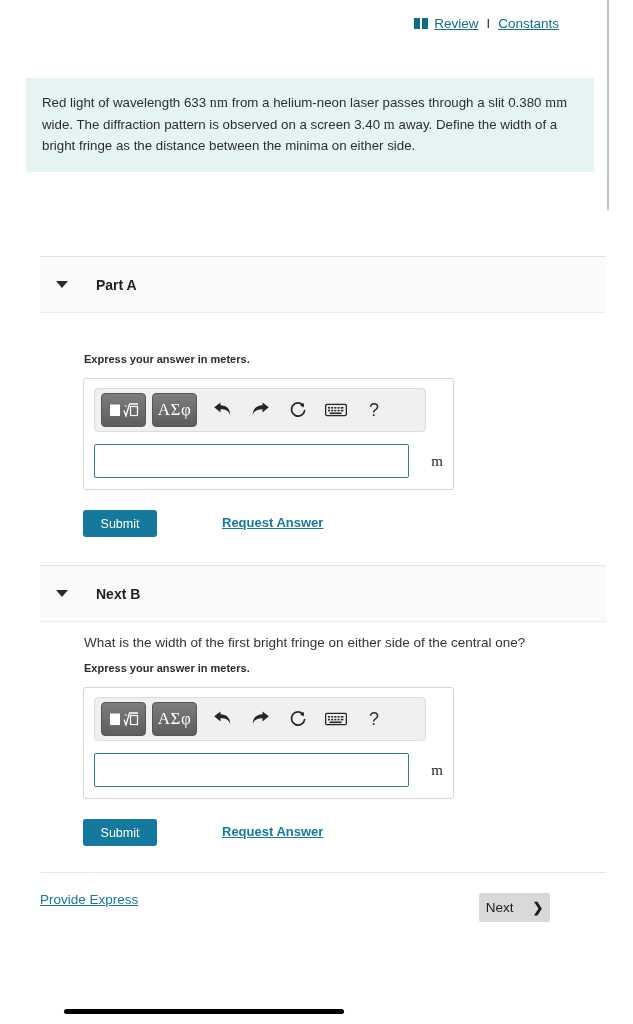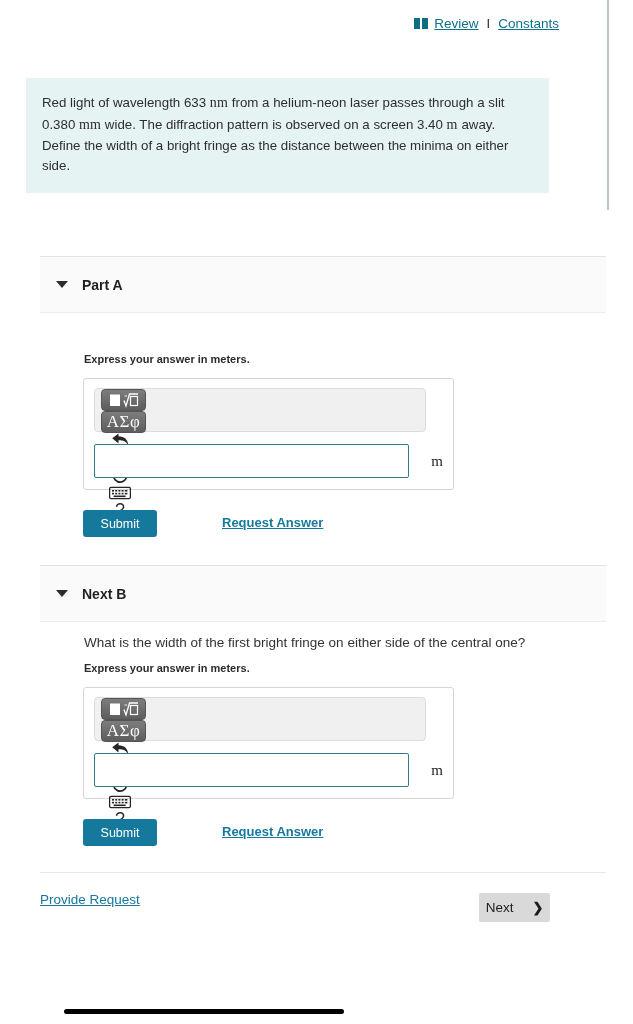--- a/index.html
+++ b/index.html
@@ -62,21 +62,21 @@
     position: absolute;
     top: 0; left: 607px;
     width: 2px; height: 210px;
     background: #b7c7cb;
   }
 
   
   .problem {
     position: absolute;
     left: 26px; top: 78px;
-    width: 523px;
+    width: 568px;
     background: #e6f3f3;
     padding: 14px 16px 16px 16px;
     font-size: 13.3px;
     line-height: 1.56;
     color: #2e2e2e;
   }
   .mathunit {
     font-family: "Liberation Serif", serif;
     font-size: 14px;
     letter-spacing: .2px;
@@ -95,21 +95,21 @@
     align-items: center;
   }
   .caret {
     width: 0; height: 0;
     margin-left: 16px;
     border-left: 6px solid transparent;
     border-right: 6px solid transparent;
     border-top: 7px solid #2b2b2b;
   }
   .part-title {
-    margin-left: 14px;
+    margin-left: 28px;
     font-size: 14px;
     font-weight: bold;
     color: #1f1f1f;
   }
 
   .q-text {
     position: absolute;
     left: 84px;
     font-size: 13.5px;
     color: #333;
@@ -127,27 +127,27 @@
     position: absolute;
     left: 83px;
     width: 371px;
     background: #fff;
     border: 1px solid #d5d5d5;
     border-radius: 3px;
     padding: 9px 10px 11px 10px;
   }
   .mathbar {
     display: flex;
+    align-items: center;
     background: #f0f0f0;
     border: 1px solid #dcdcdc;
     border-radius: 4px;
     height: 44px;
     padding: 0 6px;
     width: 332px;
-    flex-direction: column;
   }
   .mbtn {
     width: 45px; height: 34px;
     border-radius: 4px;
     background: linear-gradient(#7d7d7d, #5d5d5d);
     border: 1px solid #555;
     display: flex; align-items: center; justify-content: center;
     color: #fff;
     margin-right: 6px;
     cursor: pointer;
@@ -395,21 +395,21 @@
     <div class="input-row">
       <input class="ans-input" type="text" value="" placeholder="" style="">
       <span class="unit">m</span>
     </div>
   </div>
 
   <button class="submit-btn" style="top:819px;">Submit</button>
   <a class="request-link" style="top:824px;">Request Answer</a>
 
   <div class="footer-rule"></div>
-  <a class="feedback-link">Provide Request</a>
+  <a class="feedback-link">Provide Express</a>
   <button class="next-btn">
     <span>Next</span>
     <span class="next-chev">❯</span>
   </button>
 
   <div class="home-indicator"></div>
 
 </div>
 
 </body></html>

